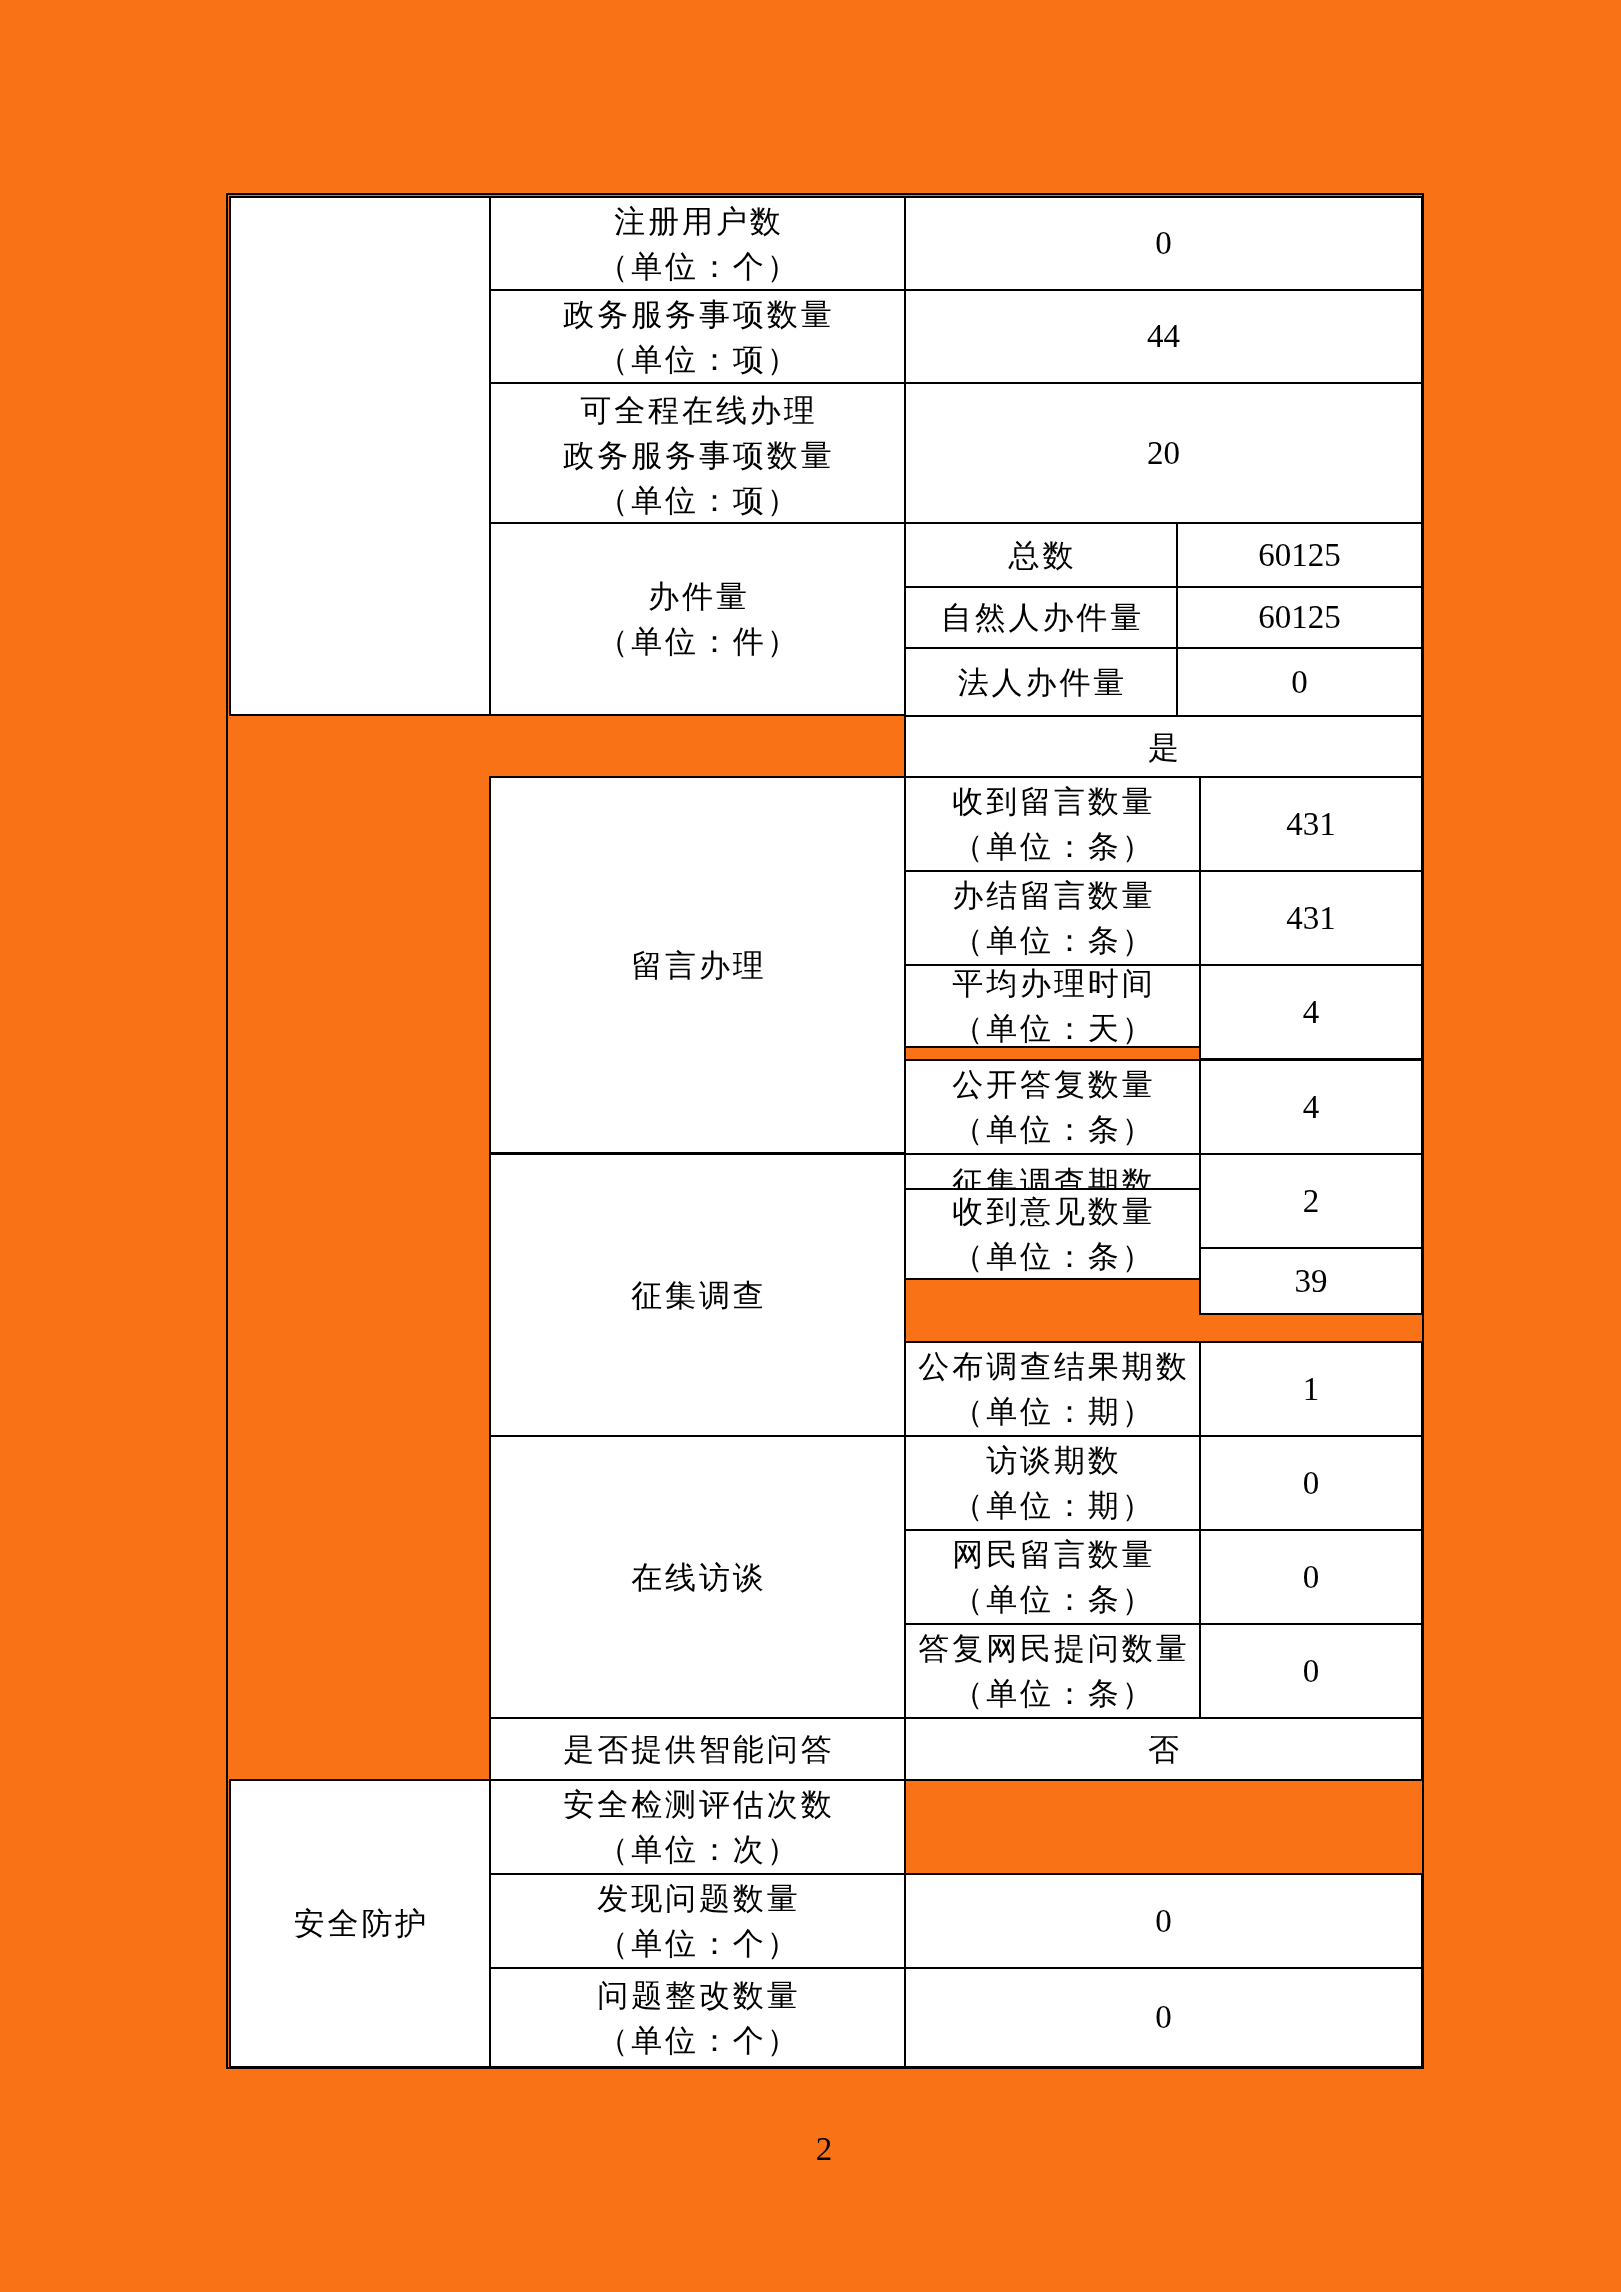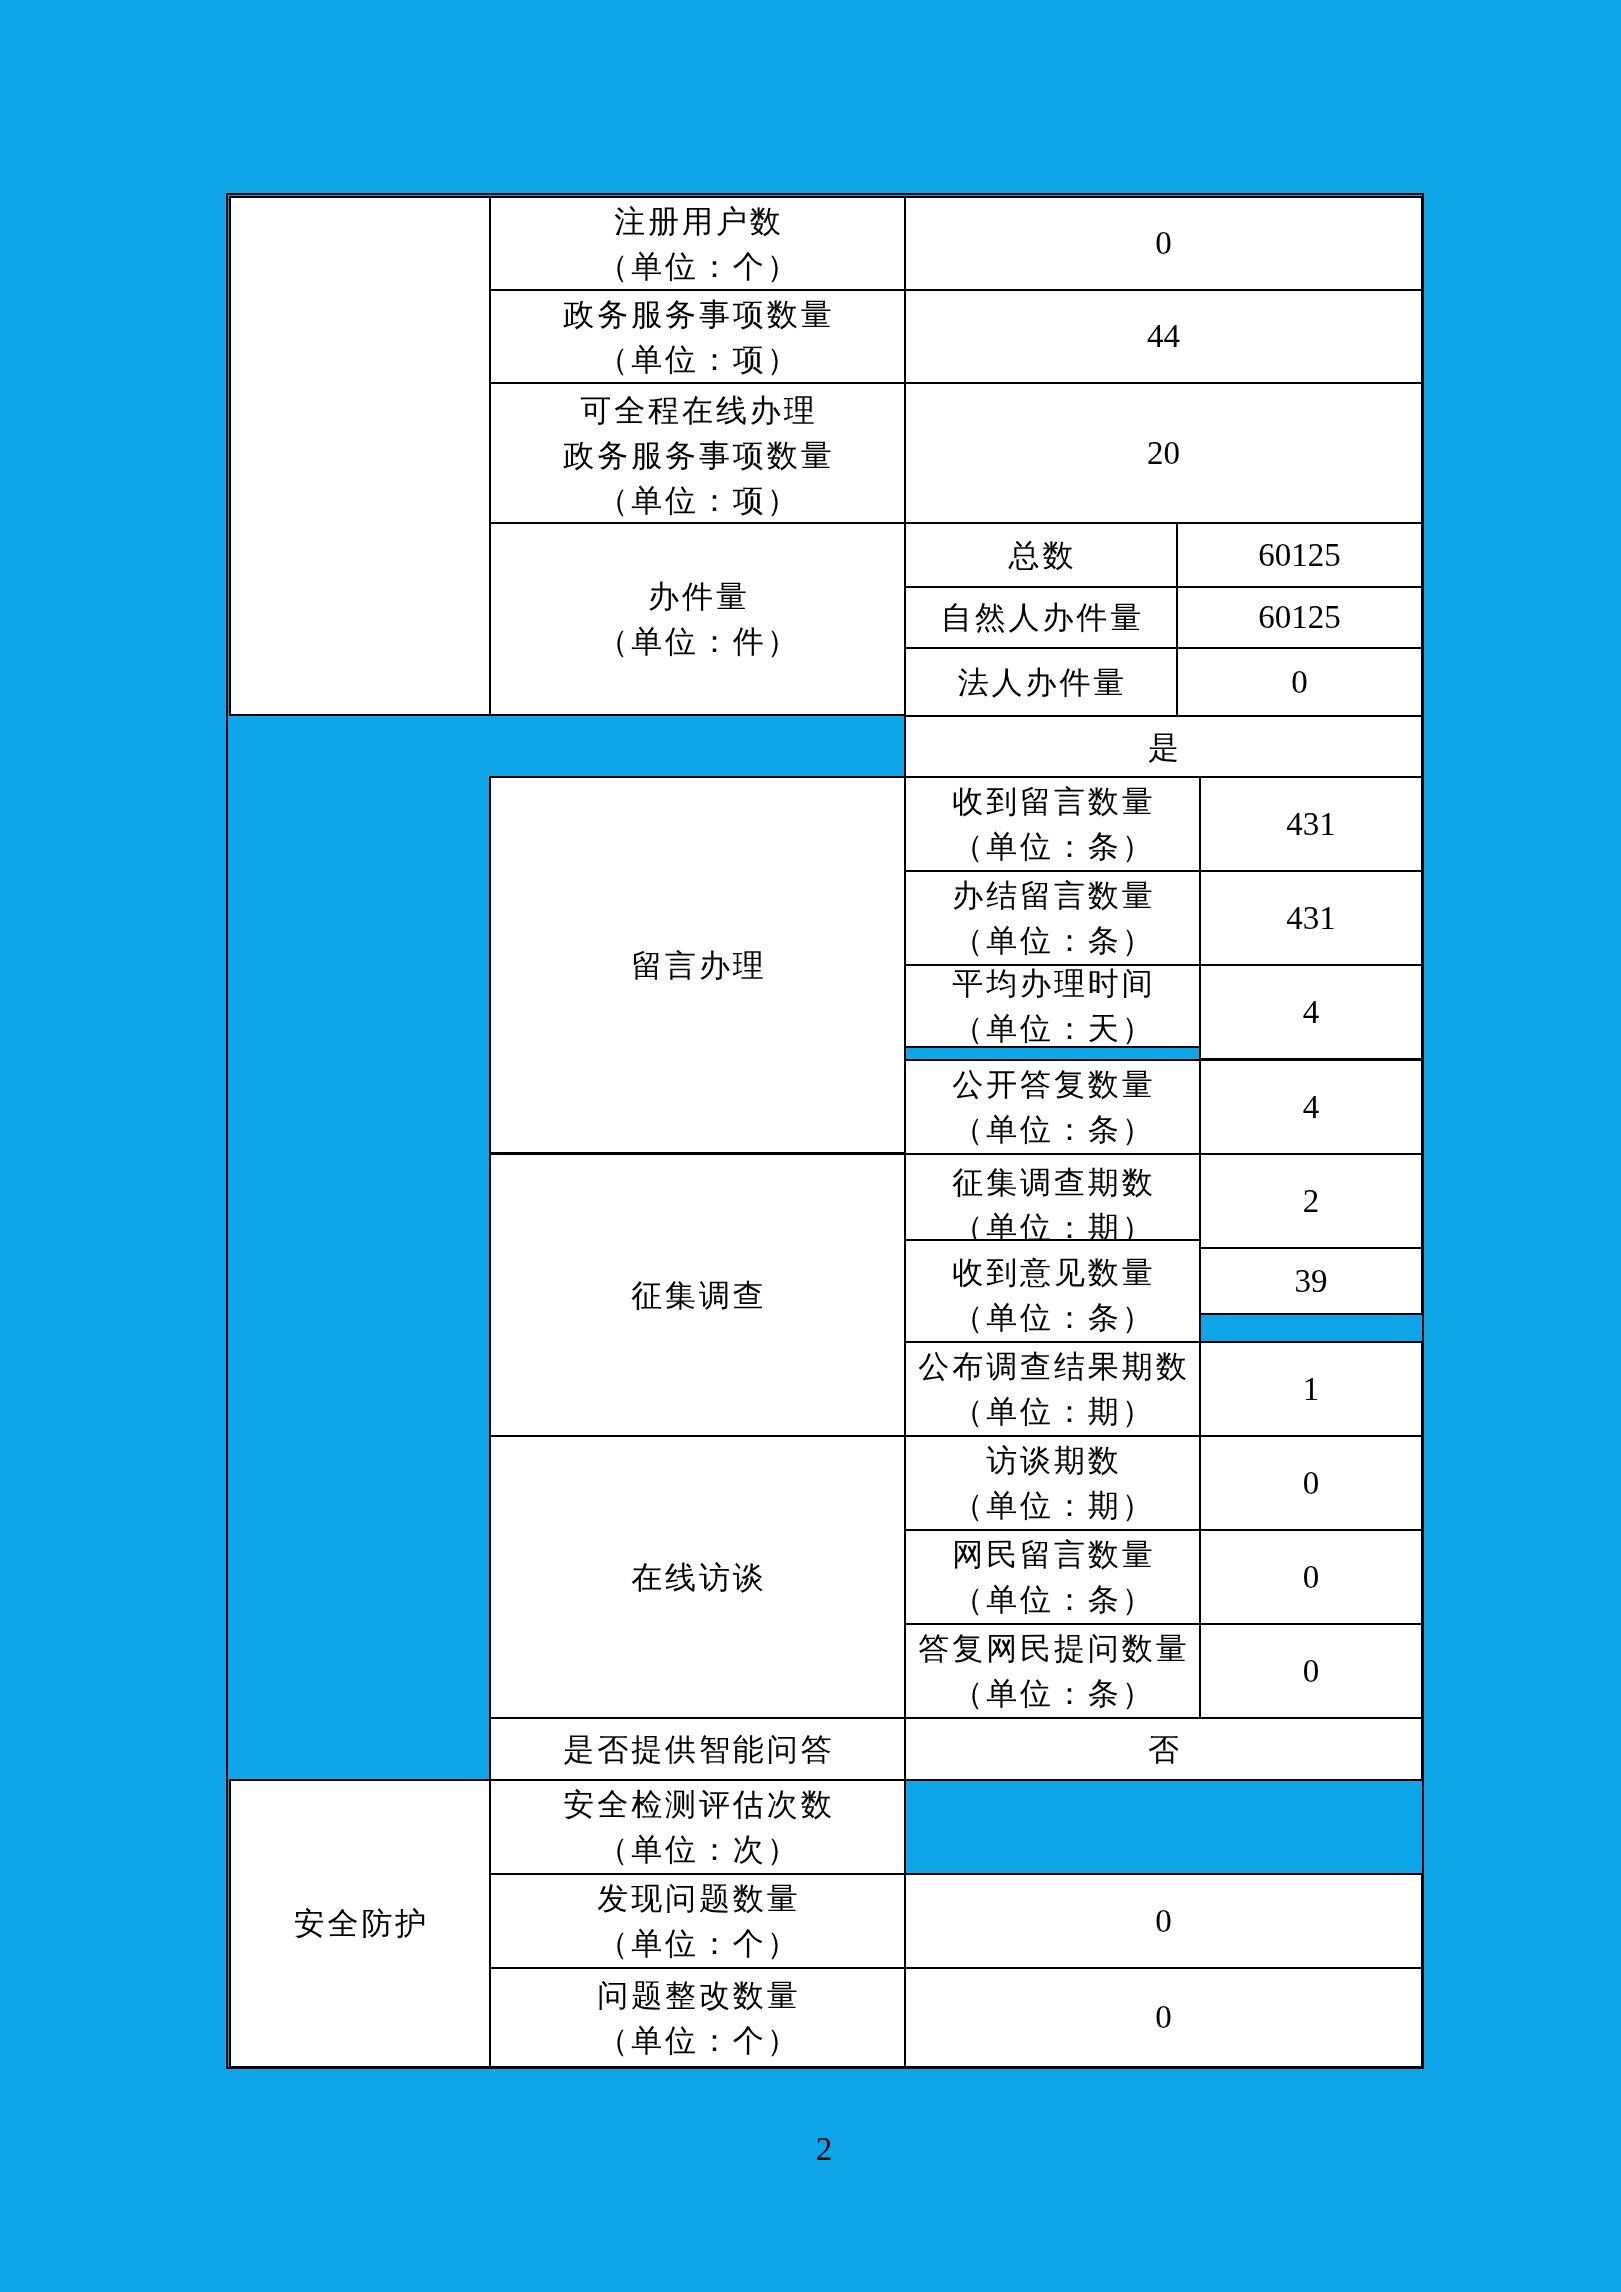--- a/index.html
+++ b/index.html
@@ -1,19 +1,19 @@
 <!DOCTYPE html>
 <html><head>
 <meta charset="utf-8">
 <style>
   html,body{margin:0;padding:0;background:#ffffff;}
   .page{
     position:relative;
     width:1621px;height:2293px;
-    background:#0ea5e9;
+    background:#f97316;
     font-family:"Liberation Serif","DejaVu Serif",serif;
     color:#000;
     overflow:hidden;
   }
   .c{
     position:absolute;
     box-sizing:border-box;
     border:2px solid #000;
     display:flex;
     flex-direction:column;
@@ -144,21 +144,21 @@
   <div class="c" style="left:489px;top:1153px;width:417px;height:284px">
     <div class="t">征集调查</div>
   </div>
   <div class="c" style="left:904px;top:1153px;width:297px;height:104px">
     <div class="t">征集调查期数</div>
     <div class="t">（单位：期）</div>
   </div>
   <div class="c" style="left:1199px;top:1153px;width:224px;height:96px">
     <div class="v">2</div>
   </div>
-  <div class="c" style="left:904px;top:1239px;width:297px;height:112px">
+  <div class="c" style="left:904px;top:1188px;width:297px;height:92px">
     <div class="t">收到意见数量</div>
     <div class="t">（单位：条）</div>
   </div>
   <div class="c" style="left:1199px;top:1247px;width:224px;height:68px">
     <div class="v">39</div>
   </div>
   <div class="c" style="left:904px;top:1341px;width:297px;height:96px">
     <div class="t">公布调查结果期数</div>
     <div class="t">（单位：期）</div>
   </div>

